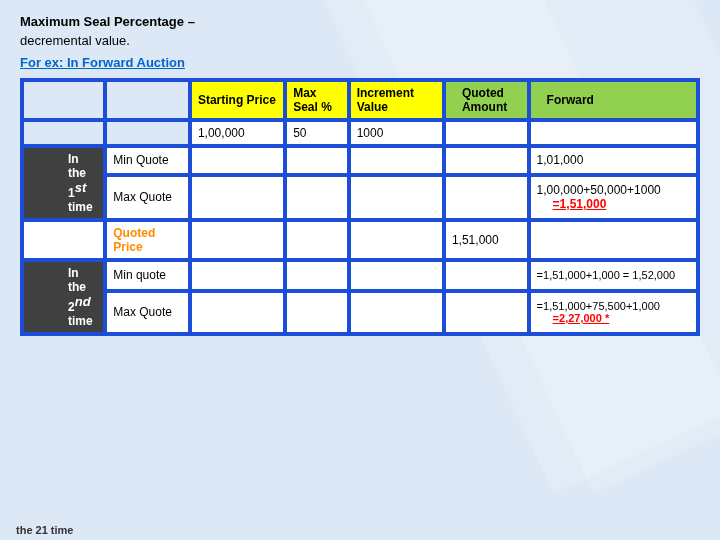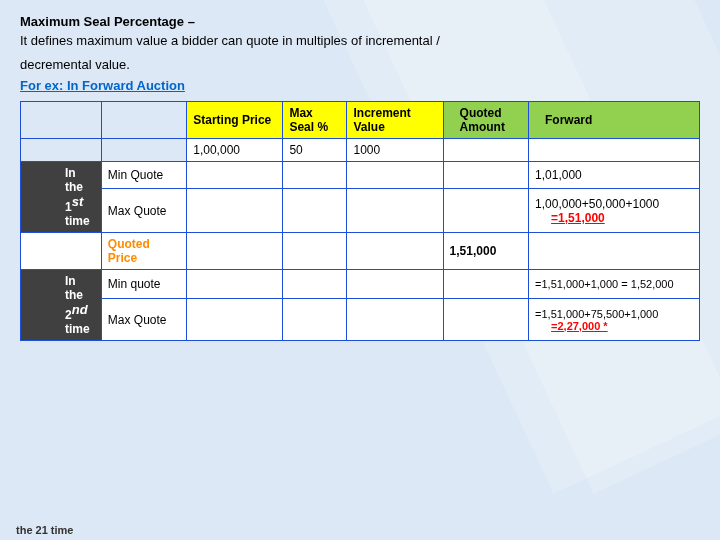--- a/index.html
+++ b/index.html
@@ -83,21 +83,21 @@
       width: 100%;
     }
 
     table {
       width: 100%;
       border-collapse: collapse;
       background: white;
     }
 
     th, td {
-      border: 1px solid #1d4ed8;
+      border: 4px solid #1d4ed8;
       padding: 4px 6px;
       text-align: left;
       vertical-align: middle;
       font-size: 12px;
     }
 
     .th-yellow {
       background: #ffff00;
       font-weight: bold;
       font-size: 12px;
@@ -107,21 +107,21 @@
       background: #92d050;
       font-weight: bold;
       font-size: 12px;
       padding-left: 16px;
     }
 
     .cell-blue {
       background: #dce8f5;
     }
 
-    .bold { font-weight: bold; }
+    .bold { font-weight: normal; }
     .underline-text { text-decoration: underline; margin-left: 16px; }
     .red-text { color: red; font-weight: bold; }
 
     .row-label-blue {
       background: #404040;
       color: white;
       font-weight: bold;
       font-size: 12px;
       padding-left: 44px;
     }
@@ -145,21 +145,20 @@
 
 <div class="page-wrapper">
 
   <div class="deco-band band1"></div>
   <div class="deco-band band2"></div>
 
 
   <div class="content">
 
     <div class="section-title">Maximum Seal Percentage –</div>
-    <div class="section-desc">It defines maximum value a bidder can quote in multiples of incremental /</div>
     <div class="section-desc">decremental value.</div>
     <div class="section-link">For ex: In Forward Auction</div>
 
     <div class="table-container">
       <table>
 
         <thead>
           <tr>
             <th class="cell-blue" style="width:60px;"></th>
             <th class="cell-blue" style="width:80px;"></th>

